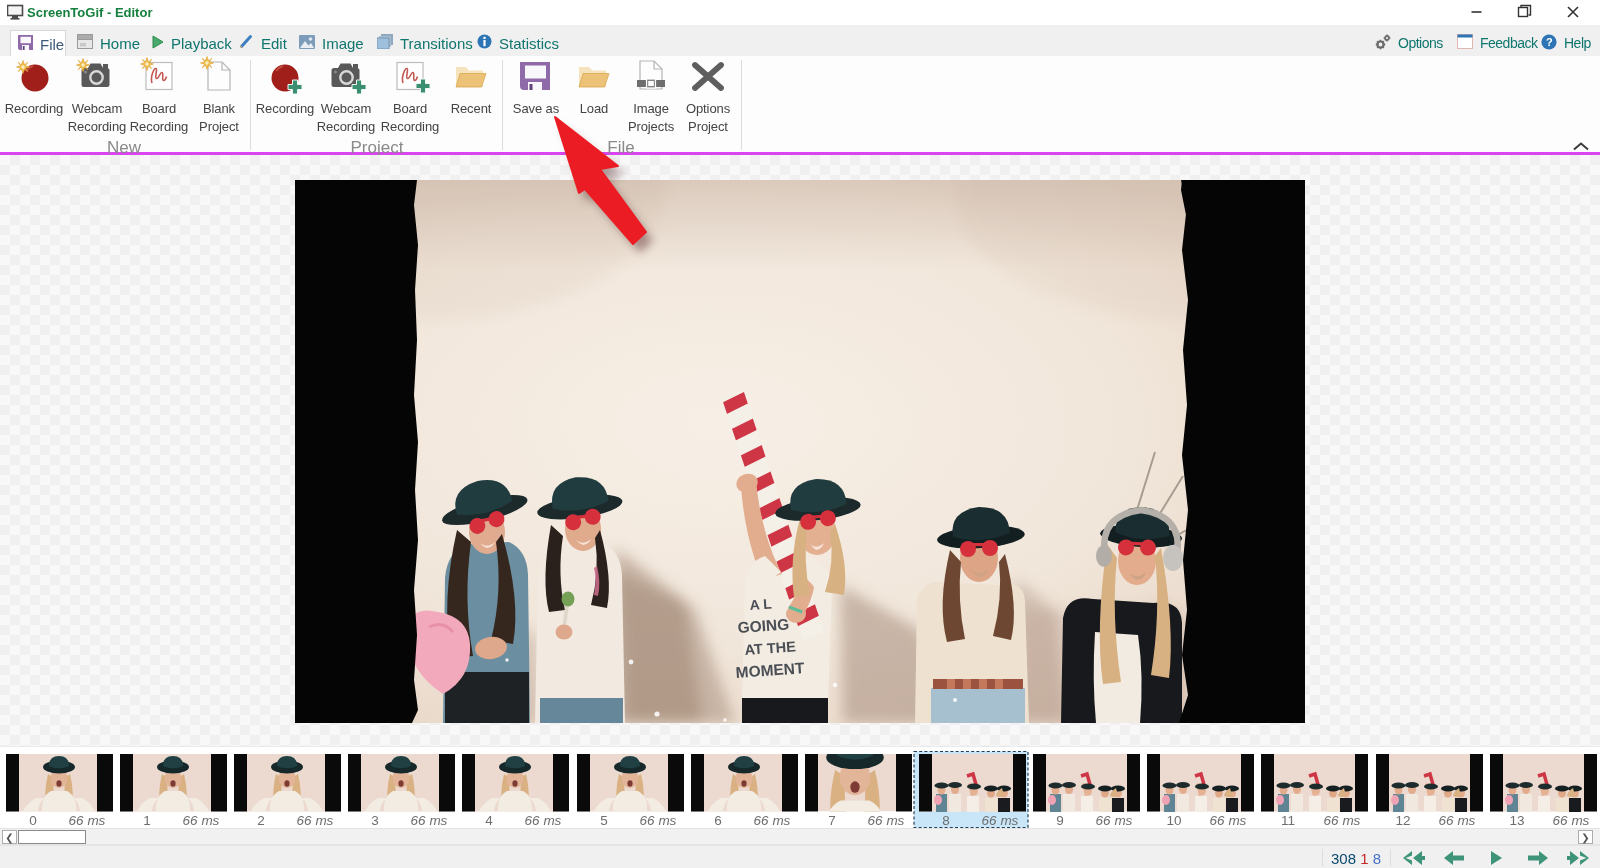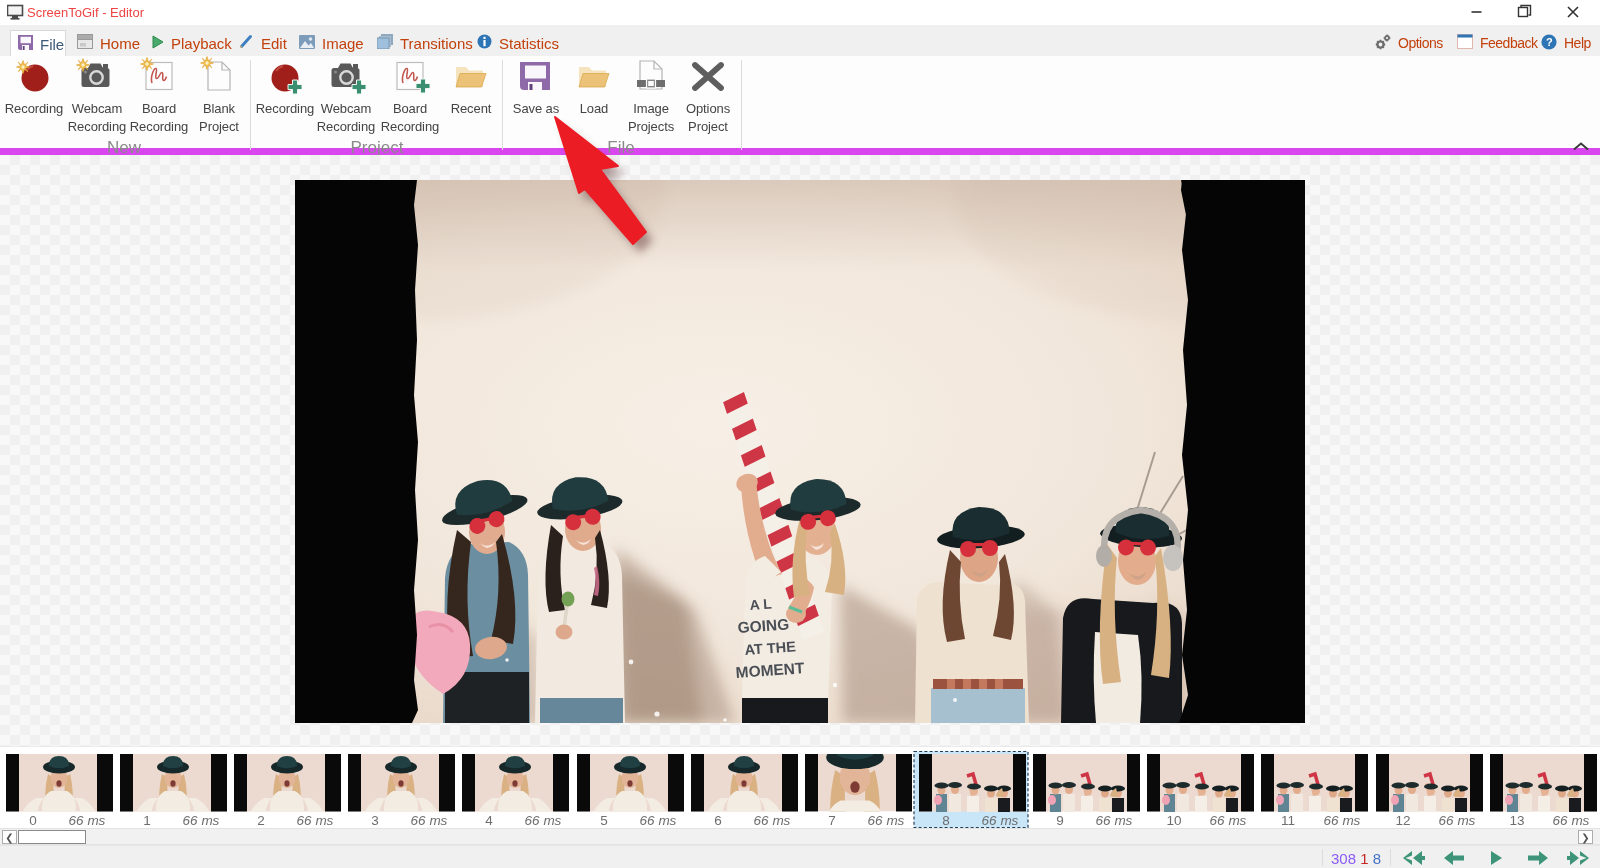--- a/index.html
+++ b/index.html
@@ -1,29 +1,29 @@
 <!DOCTYPE html>
 <html><head>
 <meta charset="utf-8">
 <style>
 *{margin:0;padding:0;box-sizing:border-box}
 html,body{width:1600px;height:868px;overflow:hidden;font-family:"Liberation Sans",sans-serif;background:#fff}
 #app{position:relative;width:1600px;height:868px}
 .abs{position:absolute}
 
 #titlebar{position:absolute;left:0;top:0;width:1600px;height:25px;background:#fff;}
-#titletext{position:absolute;left:27px;top:5px;font-size:13px;color:#ef4444;font-weight:normal;letter-spacing:0px}
+#titletext{position:absolute;left:27px;top:5px;font-size:13px;color:#15803d;font-weight:bold;letter-spacing:0px}
 
 #tabbar{position:absolute;left:0;top:25px;width:1600px;height:31px;background:#f0f0f0}
-.tab{position:absolute;top:5px;height:26px;display:flex;align-items:center;font-size:15px;color:#c2410c}
+.tab{position:absolute;top:5px;height:26px;display:flex;align-items:center;font-size:15px;color:#0f766e}
 .tab .ic{margin-right:7px;display:inline-block}
 .tab.rt{font-size:14px;letter-spacing:-0.5px}
 #tab-file{left:10px;width:56px;background:#fff;border:1px solid #d8d8d8;border-bottom:none;padding-left:7px;color:#3c5a78;height:27px;top:5px}
 
-#ribbon{position:absolute;left:0;top:56px;width:1600px;height:99px;background:#fdfdfd;border-bottom:7px solid #d946ef}
+#ribbon{position:absolute;left:0;top:56px;width:1600px;height:99px;background:#fdfdfd;border-bottom:3px solid #d946ef}
 .rbtn{position:absolute;top:44px;text-align:center;font-size:13px;color:#444;line-height:17.5px;letter-spacing:-0.1px}
 .glabel{position:absolute;top:82px;font-size:17px;color:#8a8a8a;text-align:center;width:80px}
 .gsep{position:absolute;top:4px;height:90px;width:1px;background:#dcdcdc}
 
 #canvas{position:absolute;left:0;top:155px;width:1600px;height:591px;background-image:conic-gradient(#f1f0f0 25%,#f8f8f8 0 50%,#f1f0f0 0 75%,#f8f8f8 0);background-size:20px 20px}
 #photo{position:absolute;left:295px;top:25px;width:1010px;height:543px}
 
 #strip{position:absolute;left:0;top:746px;width:1600px;height:82px;background:#fff;border-top:1px solid #eaeaea}
 
 #scroll{position:absolute;left:0;top:828px;width:1600px;height:17px;background:#f1f1f1;border-top:1px solid #e3e3e3;border-bottom:1px solid #e3e3e3}
@@ -526,21 +526,21 @@
 
   <div id="scroll">
     <div class="lbtn">❮</div>
     <div class="slider"></div>
     <div class="rbtn2">❯</div>
   </div>
 
   <div id="status">
     <div style="position:absolute;left:1322px;top:3px;width:1px;height:17px;background:#dcdcdc"></div>
     <div style="position:absolute;left:1390px;top:3px;width:1px;height:17px;background:#dcdcdc"></div>
-    <div id="counts"><span style="color:#8b5cf6">308</span> <span style="color:#c62828">1</span> <span style="color:#4472c4">8</span></div>
+    <div id="counts"><span style="color:#0c4a6e">308</span> <span style="color:#c62828">1</span> <span style="color:#4472c4">8</span></div>
     <svg style="position:absolute;left:1398px;top:4px" width="196" height="16" viewBox="0 0 196 16">
       <g fill="#3d9478">
         <path d="M14 1 L5 8 L14 15 V10.5 L7.5 8 L14 5.5 Z M24 1 L15 8 L24 15 V10 H27 V6 H24 Z"></path>
         <path d="M55 1 L46 8 L55 15 V10.5 H66 V5.5 H55 Z"></path>
         <path d="M93 1 L104 8 L93 15 Z"></path>
         <path d="M141 1 L150 8 L141 15 V10.5 H130 V5.5 H141 Z"></path>
         <path d="M182 1 L191 8 L182 15 V10.5 L188.5 8 L182 5.5 Z M172 1 L181 8 L172 15 V10 H169 V6 H172 Z"></path>
       </g>
     </svg>
   </div>

